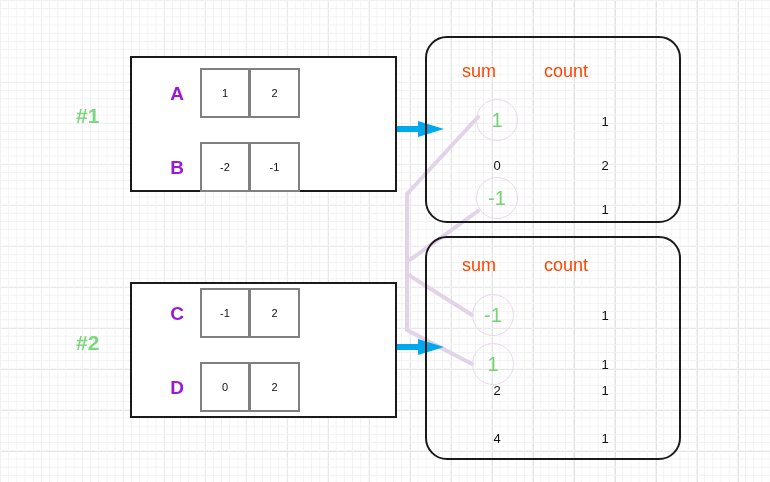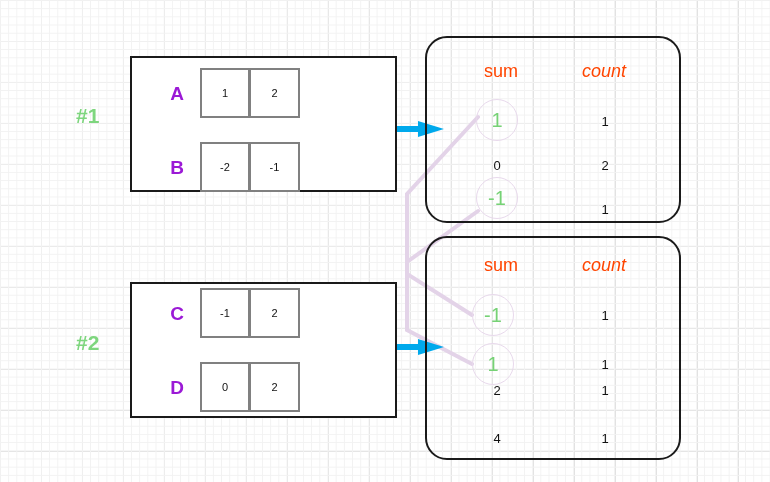--- a/index.html
+++ b/index.html
@@ -104,22 +104,22 @@
   }
   #panel-top    { left: 425px; top: 36px;  width: 256px; height: 187px; }
   #panel-bottom { left: 425px; top: 236px; width: 256px; height: 224px; }
 
   .panel-head {
     position: absolute;
     color: #ff4500;
     font-size: 18px;
     line-height: 1;
   }
-  .panel-head.sum   { left: 484px; }
-  .panel-head.count { left: 582px; font-style: italic; }
+  .panel-head.sum   { left: 462px; }
+  .panel-head.count { left: 544px; }
   #head-top-sum,   #head-top-count   { top: 62px; }
   #head-bot-sum,   #head-bot-count   { top: 256px; }
 
   .tbl-cell {
     position: absolute;
     font-size: 13px;
     color: #111111;
     line-height: 1;
     text-align: center;
     width: 46px;

